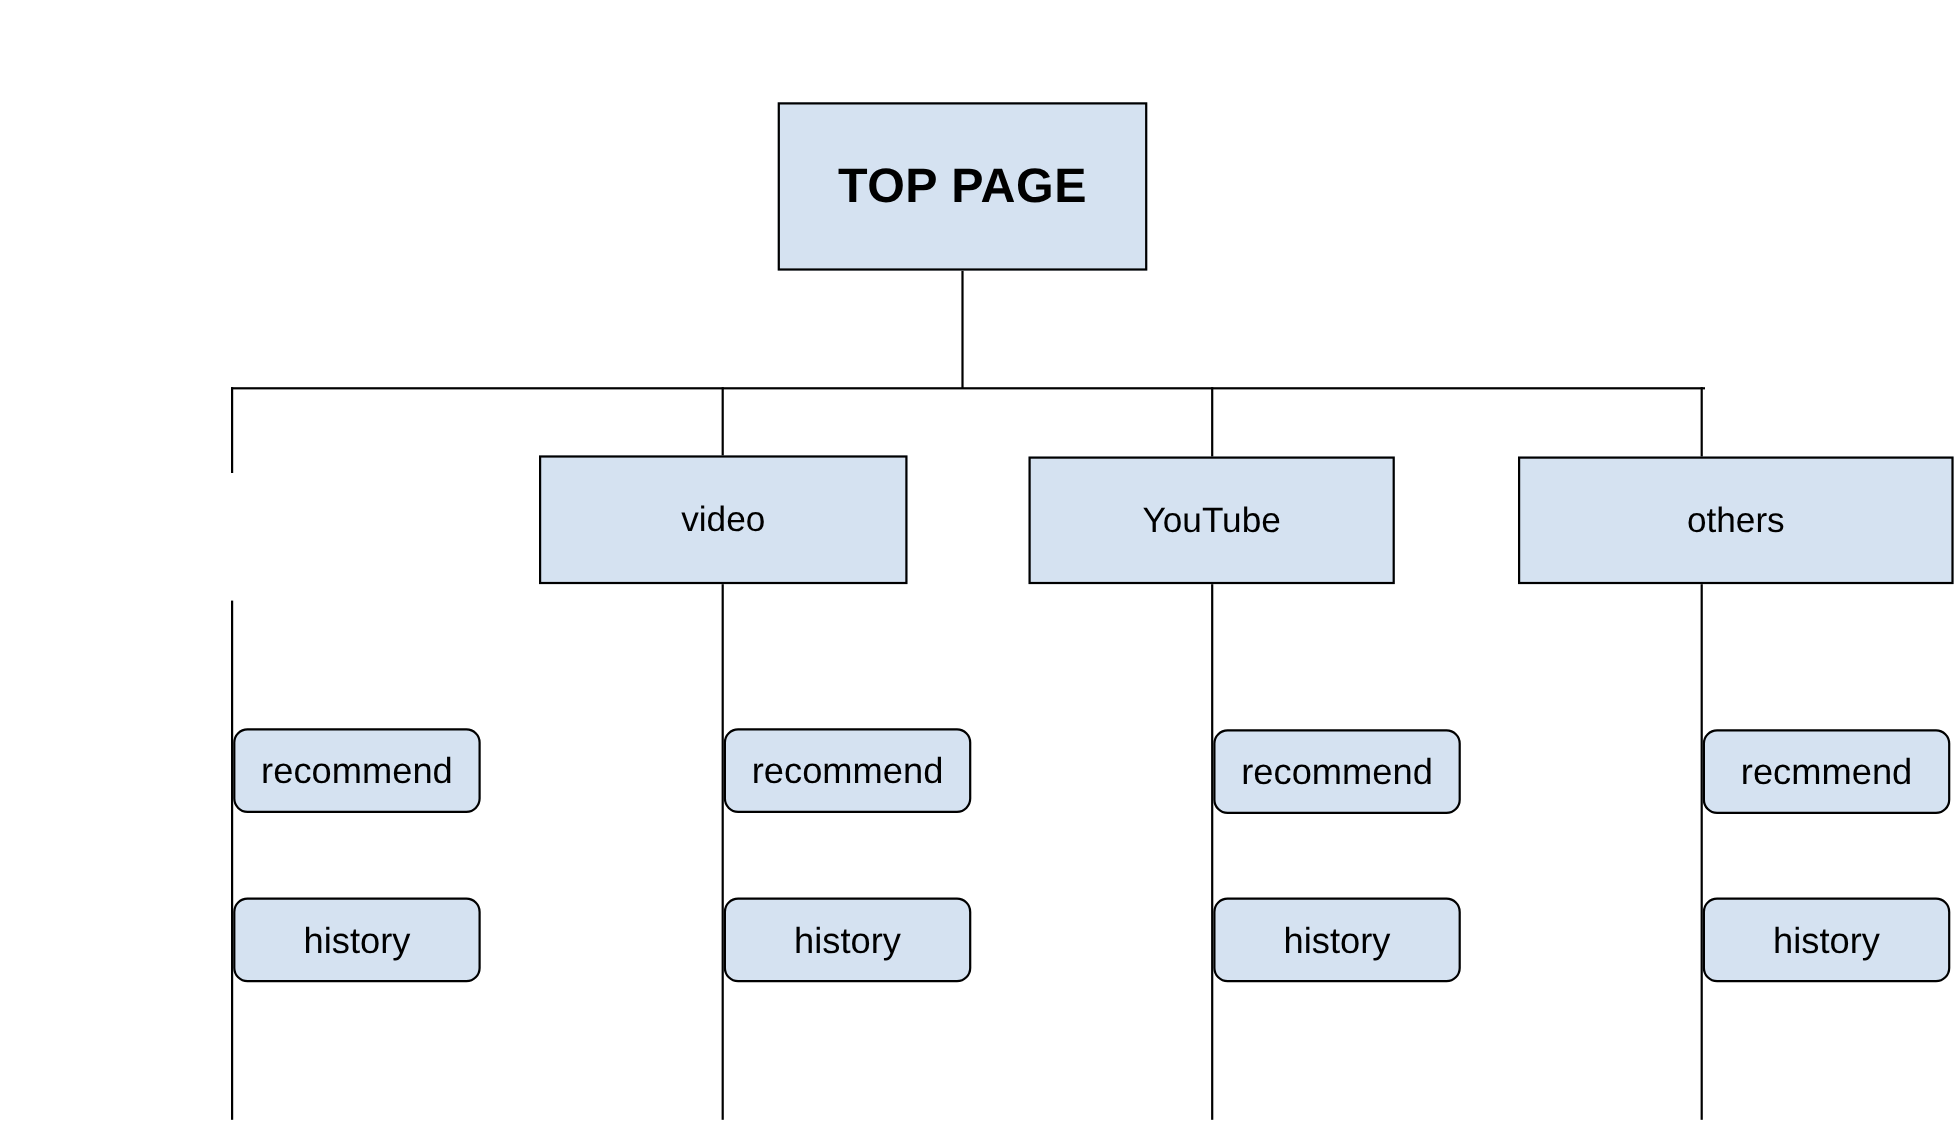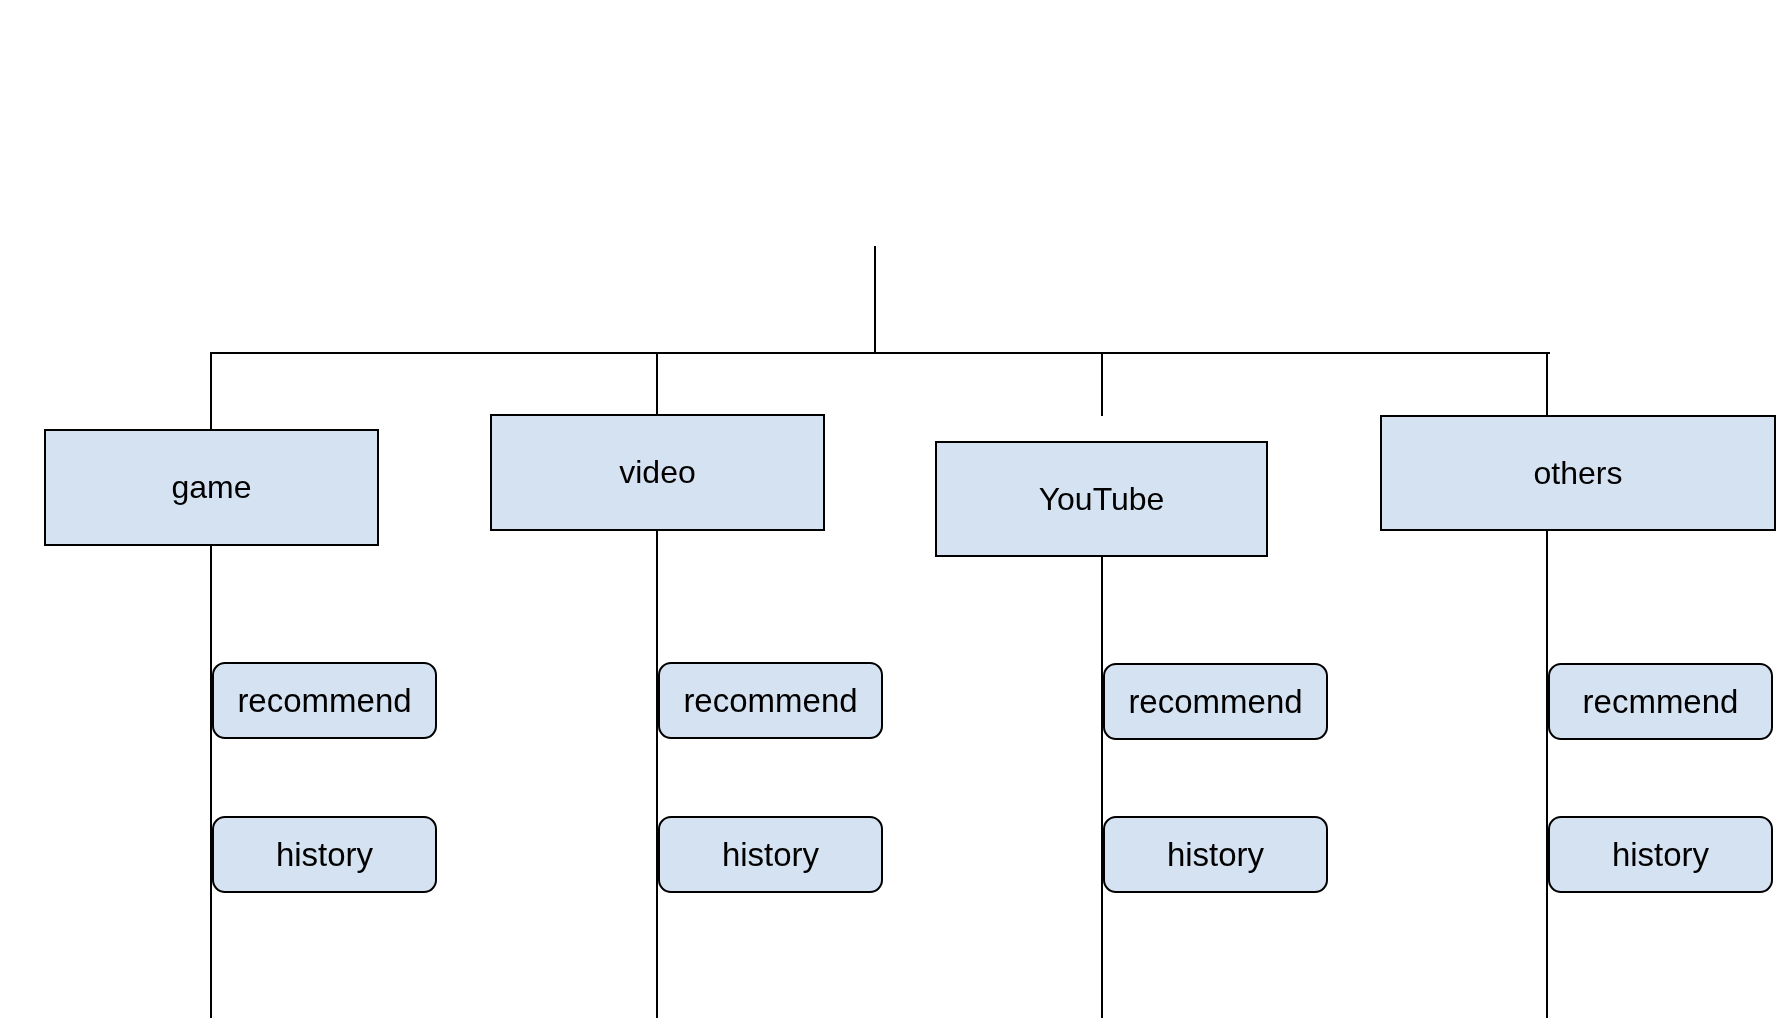--- a/index.html
+++ b/index.html
@@ -59,28 +59,28 @@
   <div class="line v" style="left:210px; top:352px; height:78px;"></div>
   <div class="line v" style="left:656px; top:352px; height:63px;"></div>
   <div class="line v" style="left:1101px; top:352px; height:64px;"></div>
   <div class="line v" style="left:1546px; top:352px; height:64px;"></div>
 
   <div class="line v" style="left:210px; top:546px; height:472px;"></div>
   <div class="line v" style="left:656px; top:531px; height:487px;"></div>
   <div class="line v" style="left:1101px; top:531px; height:487px;"></div>
   <div class="line v" style="left:1546px; top:531px; height:487px;"></div>
 
+  <div class="node root" style="left:707px; top:93px; width:336px; height:153px;">
+    <span class="label">TOP PAGE</span>
+  </div>
 
-  <div class="node branch" style="left:44px; top:429px; width:335px; height:117px;">
-    <span class="label">game</span>
-  </div>
   <div class="node branch" style="left:490px; top:414px; width:335px; height:117px;justify-content:center;">
     <span class="label">video</span>
   </div>
-  <div class="node branch" style="left:935px; top:415px; width:333px; height:116px;margin-top:26px;">
+  <div class="node branch" style="left:935px; top:415px; width:333px; height:116px;">
     <span class="label">YouTube</span>
   </div>
   <div class="node branch" style="left:1380px; top:415px; width:396px; height:116px;">
     <span class="label">others</span>
   </div>
 
   <div class="node leaf" style="left:212px; top:622px; width:225px; height:77px;">
     <span class="label">recommend</span>
   </div>
   <div class="node leaf" style="left:212px; top:776px; width:225px; height:77px;">

